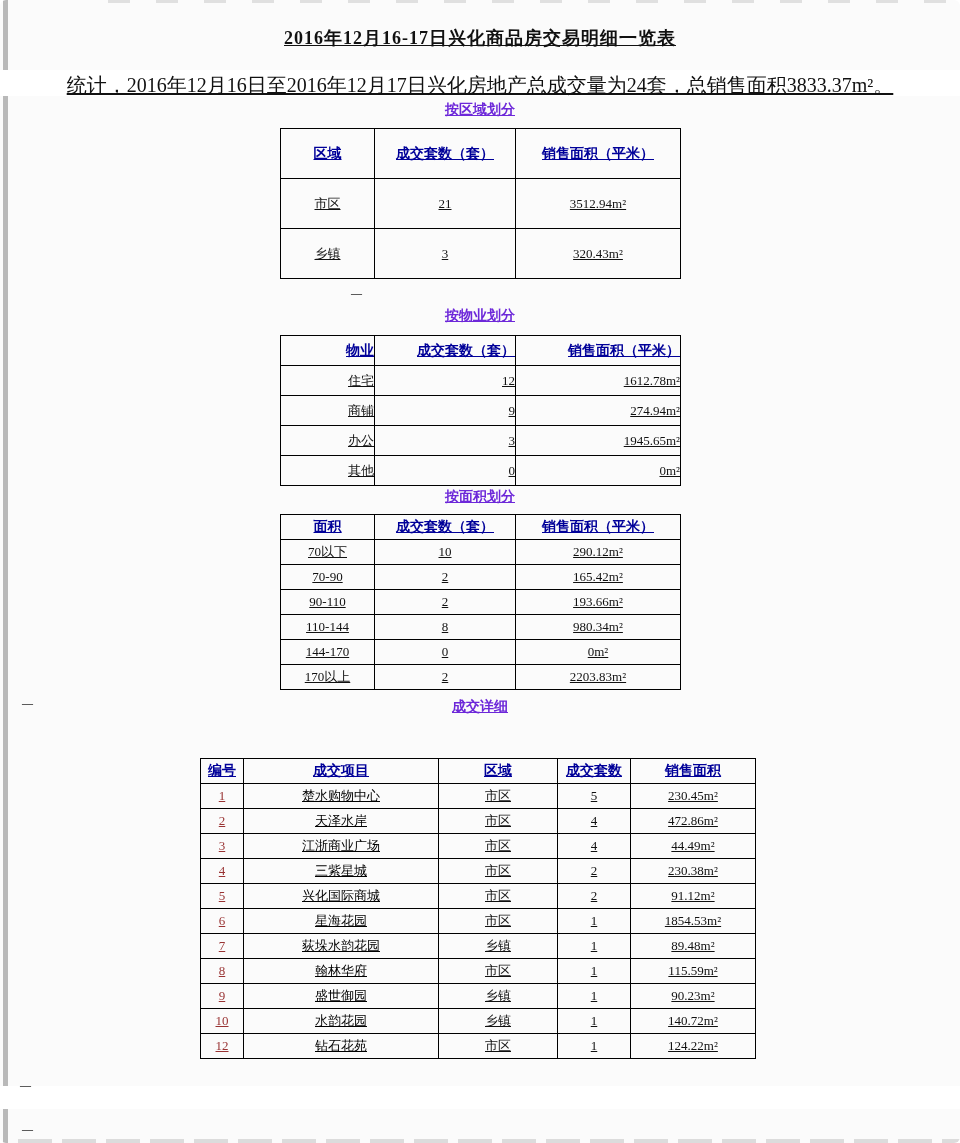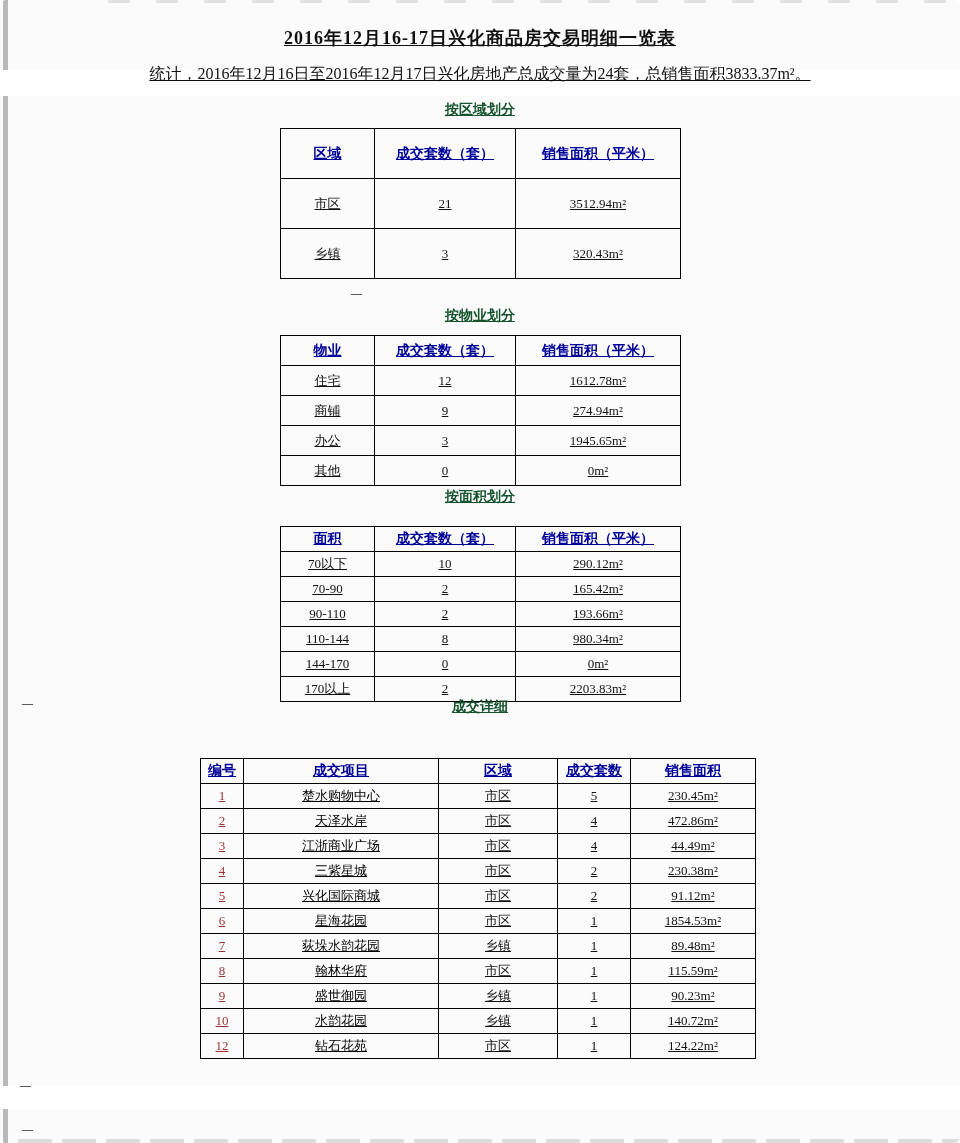--- a/index.html
+++ b/index.html
@@ -15,38 +15,38 @@
     background:repeating-linear-gradient(90deg,#e0e0e0 0 22px,transparent 22px 48px);}
   .bottom-ghost{position:absolute;bottom:0;left:18px;right:0;height:4px;
     background:repeating-linear-gradient(90deg,#dcdcdc 0 34px,transparent 34px 44px);}
   .band{position:absolute;left:0;width:960px;background:#ffffff;}
   .page-title{
     position:absolute;top:26px;left:0;width:960px;text-align:center;
     font-size:18px;font-weight:bold;text-decoration:underline;color:#111;
     letter-spacing:1px;
   }
   .summary{
-    position:absolute;top:64px;left:0;width:960px;text-align:center;
-    font-size:16px;text-decoration:underline;color:#111;
+    position:absolute;top:72px;left:0;width:960px;text-align:center;
+    font-size:20px;text-decoration:underline;color:#111;
   }
   .sec-title{
     position:absolute;left:0;width:960px;text-align:center;
-    font-size:14px;font-weight:bold;color:#14532d;text-decoration:underline;
+    font-size:14px;font-weight:bold;color:#6d28d9;text-decoration:underline;
     cursor:pointer;
   }
   table{border-collapse:collapse;table-layout:fixed;position:absolute;background:transparent;}
   th,td{border:1px solid #000;text-align:center;vertical-align:middle;overflow:hidden;padding:0;}
   th{color:#000099;font-weight:bold;font-size:14px;text-decoration:underline;}
   td{color:#111;font-size:13px;}
   td span{text-decoration:underline;cursor:pointer;}
   #t1{top:128px;left:280px;width:400px;}
   #t1 th,#t1 td{height:49px;}
   #t2{top:335px;left:280px;width:400px;}
-  #t2 th,#t2 td{height:29px;}
-  #t3{top:514px;left:280px;width:400px;margin-top:12px;}
+  #t2 th,#t2 td{height:29px;text-align:right;}
+  #t3{top:514px;left:280px;width:400px;}
   #t3 th,#t3 td{height:24px;}
   #t4{top:746px;left:200px;width:555px;margin-top:12px;}
   #t4 th,#t4 td{height:24px;}
   .num-link span{color:#993333;}
   .proj-link span{color:#000000;}
   .dash{position:absolute;font-size:11px;font-weight:bold;color:#222;line-height:10px;}
   .publish{
     position:absolute;top:1089px;left:0;width:935px;text-align:right;
     font-size:14px;font-weight:bold;color:#111;
   }

